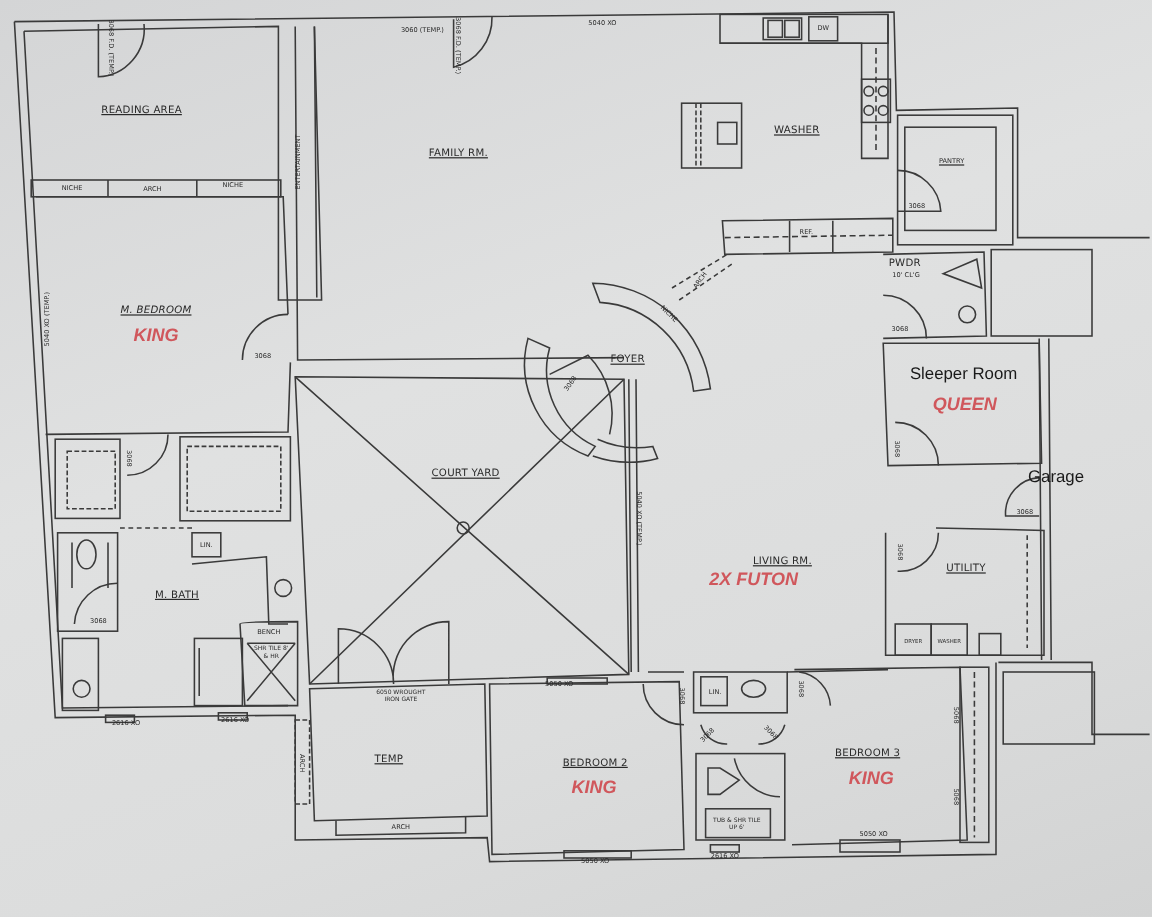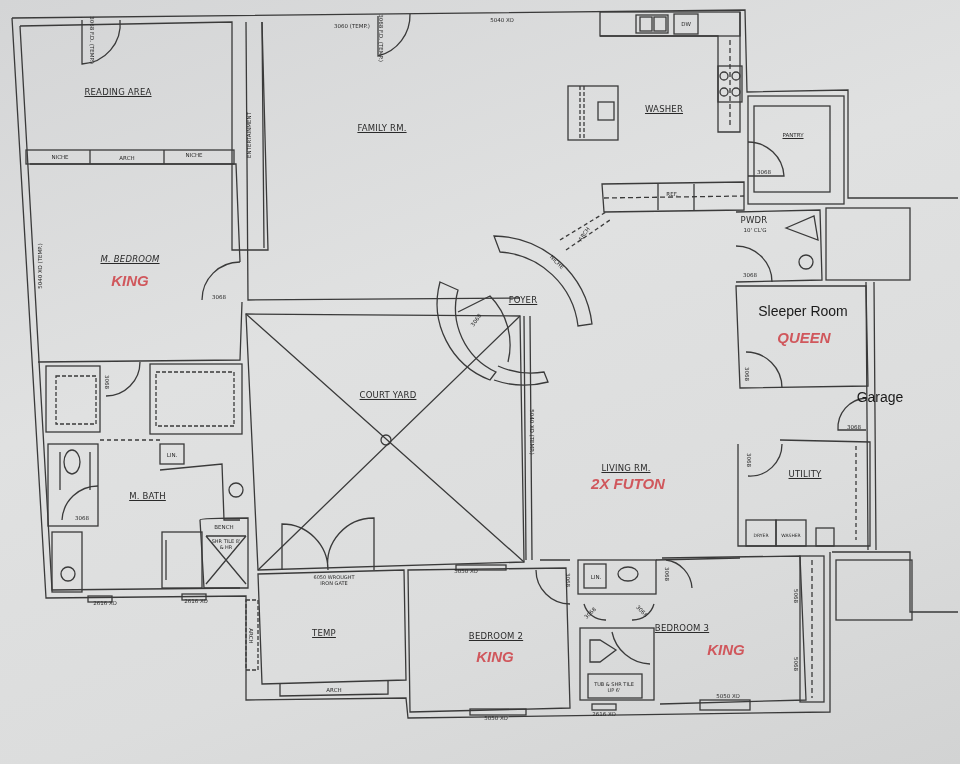--- a/index.html
+++ b/index.html
@@ -181,25 +181,25 @@
 <span class="lbl" style="left:118px;top:92px;">READING AREA</span>
 <span class="lbl" style="left:382px;top:128px;">FAMILY RM.</span>
 <span class="lbl" style="left:664px;top:109px;">WASHER</span>
 <span class="sm" style="left:793px;top:135px;text-decoration:underline;">PANTRY</span>
 <span class="lbl" style="left:754px;top:220px;text-decoration:none;">PWDR</span>
 <span class="sm" style="left:755px;top:230px;">10' CL'G</span>
 <span class="lbl" style="left:130px;top:259px;font-style:italic;">M. BEDROOM</span>
 <span class="lbl" style="left:142px;top:496px;padding-left:11px;">M. BATH</span>
 <span class="lbl" style="left:523px;top:300px;">FOYER</span>
 <span class="lbl" style="left:382px;top:395px;padding-left:12px;">COURT YARD</span>
-<span class="lbl" style="left:626px;top:468px;">LIVING RM.</span>
+<span class="lbl" style="left:652px;top:468px;">LIVING RM.</span>
 <span class="lbl" style="left:805px;top:474px;">UTILITY</span>
 <span class="lbl" style="left:324px;top:633px;">TEMP</span>
 <span class="lbl" style="left:496px;top:636px;">BEDROOM 2</span>
-<span class="lbl" style="left:682px;top:628px;">BEDROOM 3</span>
+<span class="lbl" style="left:723px;top:628px;">BEDROOM 3</span>
 <span class="sm vtn" style="left:249px;top:135px;">ENTERTAINMENT</span>
 
 <span class="sm" style="left:60px;top:157px;">NICHE</span>
 <span class="sm" style="left:127px;top:158px;">ARCH</span>
 <span class="sm" style="left:194px;top:155px;">NICHE</span>
 <span class="sm" style="left:557px;top:262px;transform:translate(-50%,-50%) rotate(45deg);">NICHE</span>
 <span class="sm" style="left:584px;top:234px;transform:translate(-50%,-50%) rotate(-55deg);">ARCH</span>
 <span class="sm" style="left:672px;top:194px;">REF.</span>
 <span class="sm" style="left:686px;top:24px;">DW</span>
 <span class="sm" style="left:172px;top:455px;">LIN.</span>

